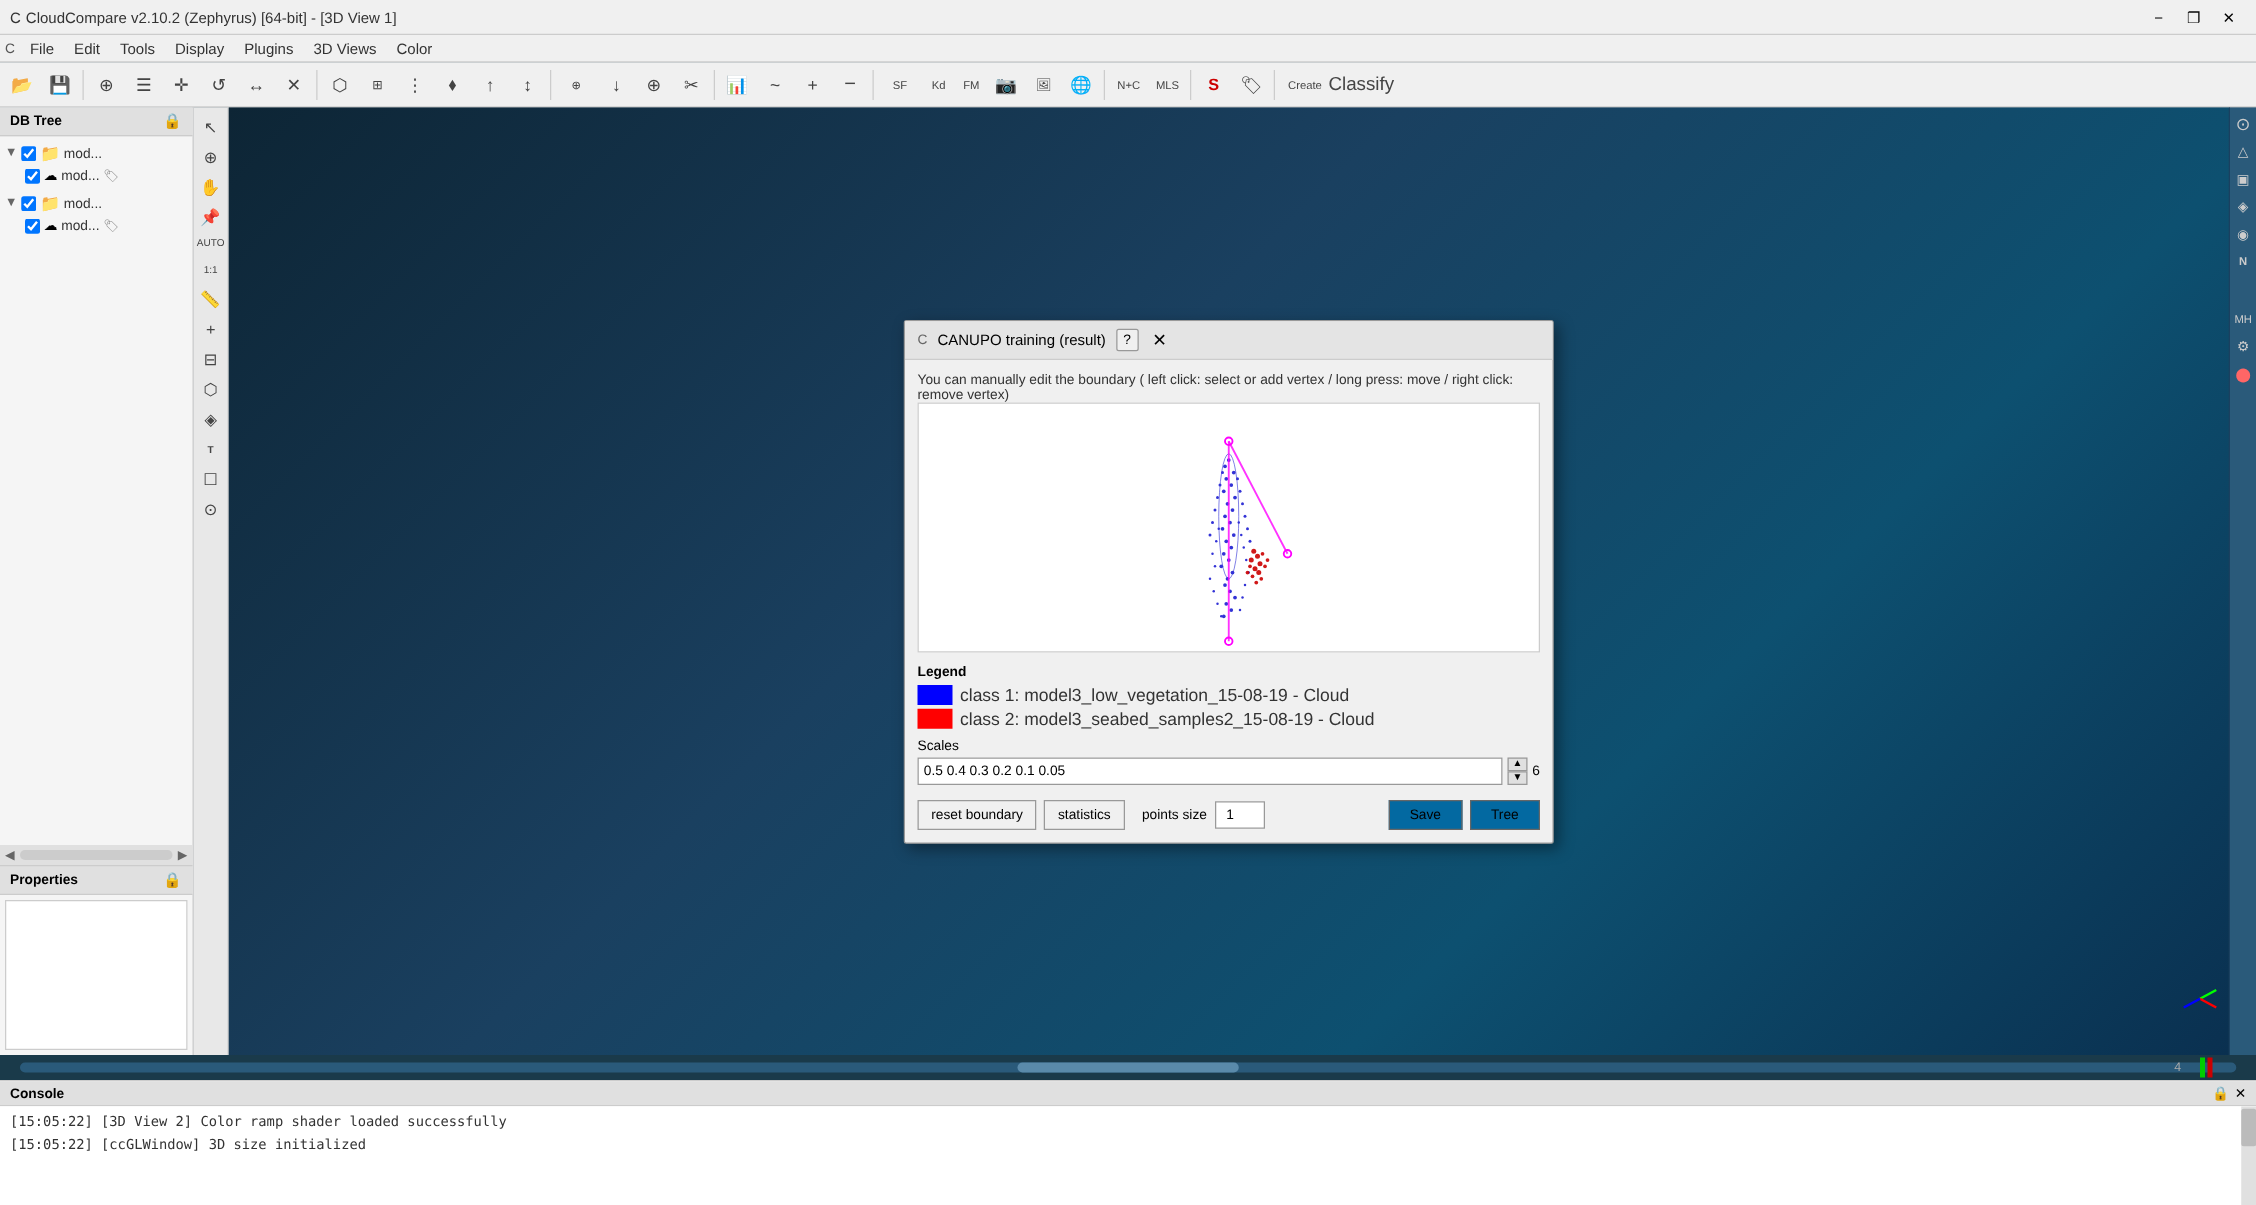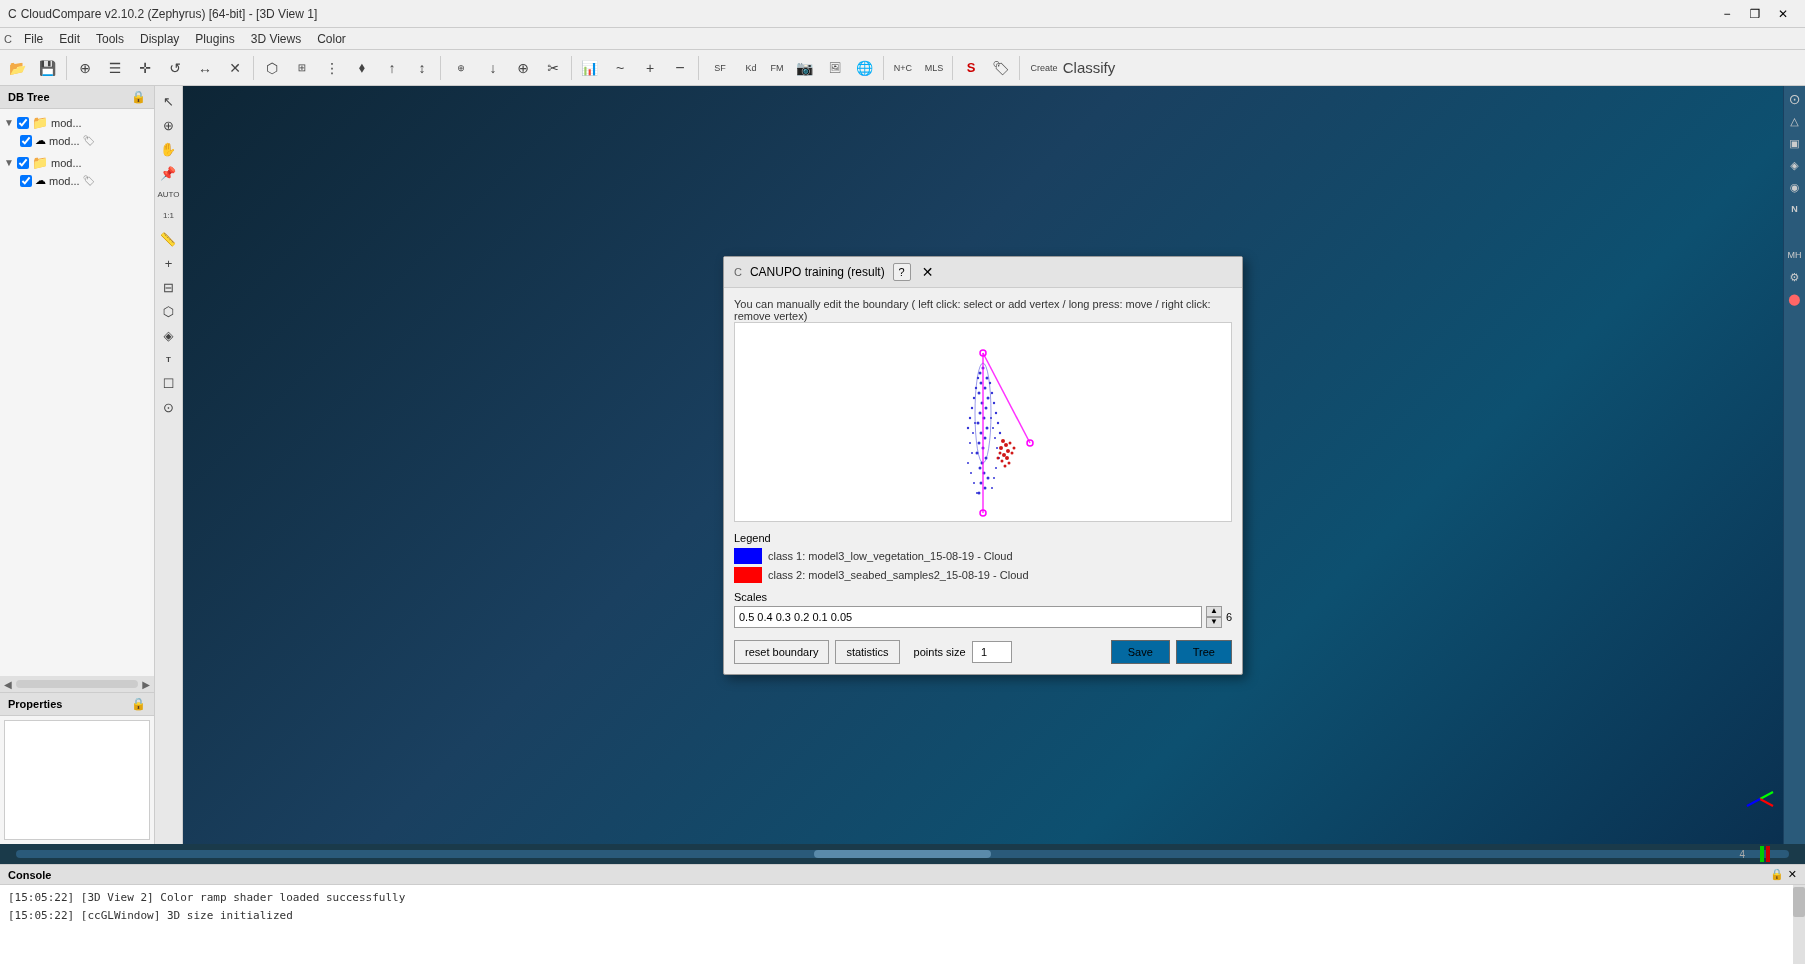--- a/index.html
+++ b/index.html
@@ -238,24 +238,24 @@
     #scatter-plot {
       width: 498px; height: 200px;
       background: white;
       border: 1px solid #ccc;
       margin-bottom: 10px;
       position: relative;
       overflow: hidden;
     }
 
     #legend-section { margin-bottom: 8px; }
-    #legend-title { font-size: 11px; font-weight: normal; margin-bottom: 4px; }
+    #legend-title { font-size: 11px; font-weight: bold; margin-bottom: 4px; }
     .legend-item { display: flex; align-items: center; gap: 6px; margin-bottom: 3px; }
     .legend-color { width: 28px; height: 16px; }
-    .legend-text { font-size: 11px; color: #333; text-align: right; }
+    .legend-text { font-size: 14px; color: #333; text-align: right; }
 
     #scales-section { margin-bottom: 8px; }
     #scales-label { font-size: 11px; margin-bottom: 3px; }
     #scales-row { display: flex; align-items: center; gap: 4px; }
     #scales-input {
       flex: 1; height: 22px; border: 1px solid #999; padding: 0 4px; font-size: 11px;
     }
     #scales-spinner { display: flex; flex-direction: column; }
     .spin-btn {
       width: 16px; height: 11px; background: #e0e0e0; border: 1px solid #999;

